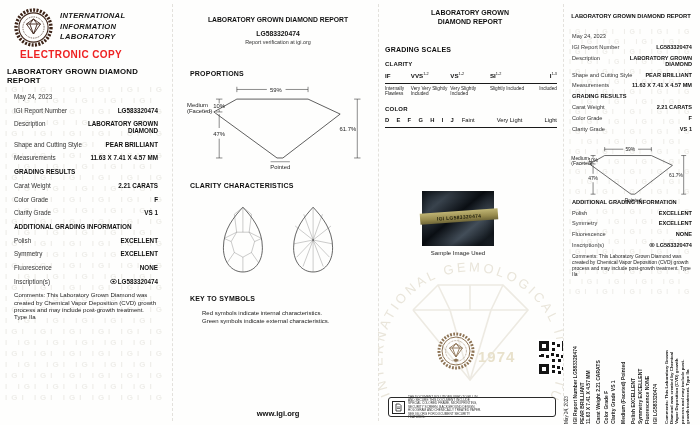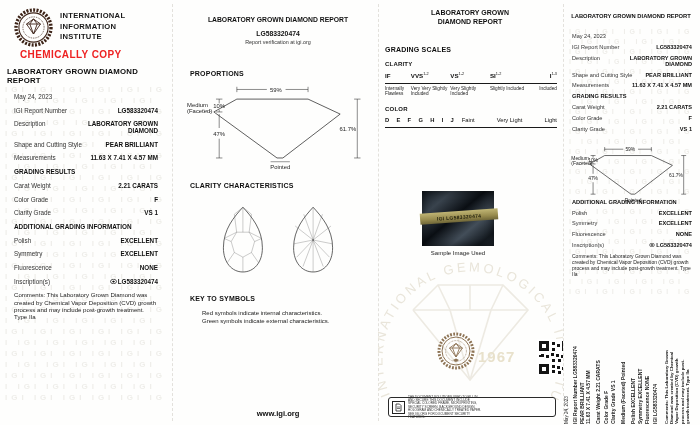--- a/index.html
+++ b/index.html
@@ -33,21 +33,21 @@
   .p1-desc-val { max-width:74px; }
   .p1-comments { font-size:6.1px; line-height:7.4px; color:#222; margin-top:1px; }
 
   
   .p4-rows { font-size:5.6px; line-height:6.2px; }
   .p4-rows .row { margin-bottom:4.6px; }
   .p4-rows .sect { margin:0 0 4.8px; font-size:5.7px; }
   .p4-desc-val { max-width:64px; }
   .p4-comments { font-size:5px; line-height:6px; color:#222; }
 
-  .brand-lines { font-size:7.6px; font-weight:bold; line-height:10.5px; letter-spacing:.3px; color:#171717; }
+  .brand-lines { font-size:7.6px; font-weight:bold; line-height:10.5px; letter-spacing:.3px; color:#171717;font-style:italic; }
   .ecopy { color:#ee2222; font-weight:bold; font-size:10px; letter-spacing:.4px; }
   .rpt-title { font-weight:bold; font-size:7.8px; letter-spacing:.2px; color:#0d0d0d; }
 
   .hdr-c { text-align:center; font-weight:bold; color:#111; }
   .small-note { font-weight:normal; color:#333; }
 
   .sec-h { font-weight:bold; font-size:7px; letter-spacing:.2px; color:#0f0f0f; }
 
   
   .scale-codes { display:flex; font-size:6.2px; font-weight:bold; color:#111; }
@@ -123,24 +123,24 @@
     <svg class="abs" style="left:13px;top:7px" width="41" height="41" viewBox="0 0 41 41">
       <circle cx="20.5" cy="20.5" r="17.5" fill="none" stroke="#3c2317" stroke-width="3.4" stroke-dasharray="2 1.4"></circle>
       <circle cx="20.5" cy="20.5" r="14.6" fill="none" stroke="#3c2317" stroke-width="1.1"></circle>
       <circle cx="20.5" cy="20.5" r="10.6" fill="none" stroke="#3c2317" stroke-width=".8" stroke-dasharray=".9 .9"></circle>
       <path d="M13.5 17 L20.5 12 L27.5 17 L20.5 27 Z M13.5 17 H27.5 M16.8 17 L20.5 12 L24.2 17 M16.8 17 L20.5 27 L24.2 17" fill="none" stroke="#3c2317" stroke-width=".9"></path>
     </svg>
 
     <div class="abs brand-lines" style="left:60px;top:11px">
       <div>INTERNATIONAL</div>
       <div>INFORMATION</div>
-      <div>INSTITUTE</div>
+      <div>LABORATORY</div>
     </div>
 
-    <div class="abs ecopy" style="left:20px;top:49px">CHEMICALLY COPY</div>
+    <div class="abs ecopy" style="left:20px;top:49px">ELECTRONIC COPY</div>
 
     <div class="abs rpt-title" style="left:7px;top:67px">LABORATORY GROWN DIAMOND REPORT</div>
 
     <div class="abs" style="left:5px;top:84px;width:162px;height:318px">
       <div class="wm-tile" style="inset:0">IGI IGI IGI IGI IGI IGI IGI IGI IGI IGI IGI IGI IGI IGI IGI IGI IGI IGI IGI IGI IGI IGI IGI IGI IGI IGI IGI IGI IGI IGI IGI IGI IGI IGI IGI IGI IGI IGI IGI IGI IGI IGI IGI IGI IGI IGI IGI IGI IGI IGI IGI IGI IGI IGI IGI IGI IGI IGI IGI IGI IGI IGI IGI IGI IGI IGI IGI IGI IGI IGI IGI IGI IGI IGI IGI IGI IGI IGI IGI IGI IGI IGI IGI IGI IGI IGI IGI IGI IGI IGI IGI IGI IGI IGI IGI IGI IGI IGI IGI IGI IGI IGI IGI IGI IGI IGI IGI IGI IGI IGI IGI IGI IGI IGI IGI IGI IGI IGI IGI IGI IGI IGI IGI IGI IGI IGI IGI IGI IGI IGI IGI IGI IGI IGI IGI IGI IGI IGI IGI IGI IGI IGI IGI IGI IGI IGI IGI IGI IGI IGI IGI IGI IGI IGI IGI IGI IGI IGI IGI IGI IGI IGI IGI IGI IGI IGI IGI IGI IGI IGI IGI IGI IGI IGI IGI IGI IGI IGI IGI IGI IGI IGI IGI IGI IGI IGI IGI IGI IGI IGI IGI IGI IGI IGI IGI IGI IGI IGI IGI IGI IGI IGI IGI IGI IGI IGI IGI IGI IGI IGI IGI IGI IGI IGI IGI IGI IGI IGI IGI IGI IGI IGI IGI IGI IGI IGI IGI IGI IGI IGI IGI IGI IGI IGI IGI IGI IGI IGI IGI IGI IGI IGI IGI IGI IGI IGI IGI IGI IGI IGI IGI IGI IGI IGI IGI IGI IGI IGI IGI IGI IGI IGI IGI IGI IGI IGI IGI IGI IGI IGI IGI IGI IGI IGI IGI IGI IGI IGI IGI IGI IGI IGI IGI IGI IGI IGI IGI IGI IGI IGI IGI IGI IGI IGI IGI IGI IGI IGI IGI IGI IGI IGI IGI IGI IGI IGI IGI IGI IGI IGI IGI IGI IGI IGI IGI IGI IGI IGI IGI IGI IGI IGI IGI IGI IGI IGI IGI IGI IGI IGI IGI IGI IGI IGI IGI IGI IGI IGI IGI IGI IGI IGI IGI IGI IGI IGI IGI IGI IGI IGI IGI IGI IGI IGI IGI IGI IGI IGI IGI IGI IGI IGI IGI IGI IGI IGI IGI IGI IGI IGI IGI IGI IGI IGI IGI IGI IGI IGI IGI IGI IGI IGI IGI IGI IGI IGI IGI IGI IGI IGI IGI IGI IGI IGI IGI IGI IGI IGI IGI IGI IGI IGI IGI IGI IGI IGI IGI IGI IGI IGI IGI IGI IGI IGI IGI IGI IGI IGI IGI IGI IGI IGI IGI IGI IGI IGI IGI IGI IGI IGI IGI IGI IGI IGI IGI IGI IGI IGI IGI IGI IGI IGI IGI IGI IGI IGI IGI IGI IGI IGI IGI IGI IGI IGI IGI IGI IGI IGI IGI IGI IGI IGI IGI IGI IGI IGI IGI IGI IGI IGI IGI IGI IGI IGI IGI IGI IGI IGI IGI IGI IGI IGI IGI IGI IGI IGI IGI IGI IGI IGI IGI IGI IGI IGI IGI IGI IGI IGI IGI IGI IGI IGI IGI IGI IGI IGI IGI IGI IGI IGI IGI IGI IGI IGI IGI IGI IGI IGI IGI IGI IGI IGI IGI IGI IGI IGI IGI IGI IGI IGI IGI IGI IGI IGI IGI IGI IGI IGI IGI IGI IGI IGI IGI IGI IGI IGI IGI IGI IGI IGI IGI IGI IGI IGI IGI IGI IGI IGI IGI IGI IGI IGI IGI IGI IGI IGI IGI IGI IGI IGI IGI IGI IGI IGI IGI IGI IGI IGI IGI IGI IGI IGI IGI IGI IGI IGI IGI IGI IGI IGI IGI IGI IGI IGI IGI IGI IGI IGI IGI IGI IGI IGI IGI IGI IGI IGI IGI IGI IGI IGI IGI IGI IGI IGI IGI IGI IGI IGI IGI IGI IGI IGI IGI IGI IGI IGI IGI IGI IGI IGI IGI IGI IGI IGI IGI IGI IGI IGI IGI IGI IGI IGI IGI IGI IGI IGI IGI IGI IGI IGI IGI IGI IGI IGI IGI IGI IGI IGI IGI IGI IGI IGI IGI IGI IGI IGI IGI IGI IGI IGI IGI IGI IGI IGI IGI IGI IGI IGI IGI IGI IGI IGI IGI IGI IGI IGI IGI IGI IGI IGI IGI IGI IGI IGI IGI IGI IGI IGI IGI IGI </div>
 
       <div class="rows p1-rows" style="padding:9px 9px 0 9px">
         <div class="row">
           <span class="lbl">May 24, 2023</span>
         </div>
@@ -310,21 +310,21 @@
       <g fill="none" stroke="#edeae2" stroke-width="1.6">
         <polyline points="35,55 60,30 125,30 150,55 92,125 35,55"></polyline>
         <line x1="35" y1="55" x2="150" y2="55"></line>
         <line x1="60" y1="30" x2="72" y2="55"></line>
           <line x1="125" y1="30" x2="113" y2="55"></line>
         <line x1="92" y1="30" x2="92" y2="55"></line>
           <line x1="72" y1="55" x2="92" y2="125"></line>
         <line x1="113" y1="55" x2="92" y2="125"></line>
       </g>
     </svg>
-    <div class="wm-1975" style="left:100px;top:348px">1967</div>
+    <div class="wm-1975" style="left:100px;top:348px">1974</div>
 
     <div class="z1">
       <div class="abs hdr-c" style="left:6px;top:8px;width:172px;font-size:7px;line-height:9px">
         <div>LABORATORY GROWN</div>
         <div>DIAMOND REPORT</div>
       </div>
 
       <div class="abs sec-h" style="left:7px;top:46px">GRADING SCALES</div>
       <div class="abs sec-h" style="left:7px;top:61px;font-size:6px">CLARITY</div>
 

